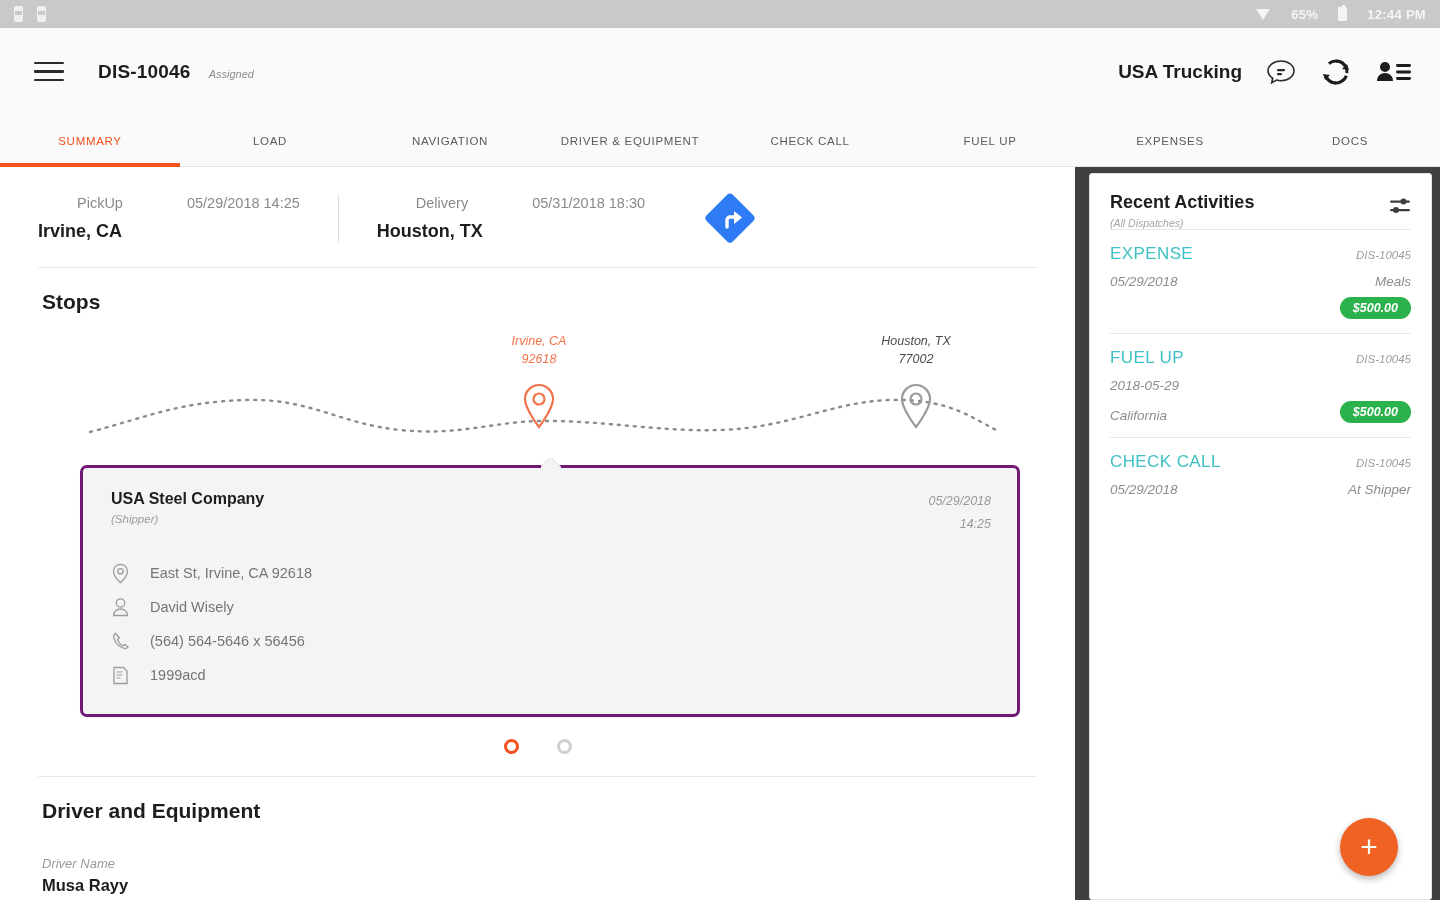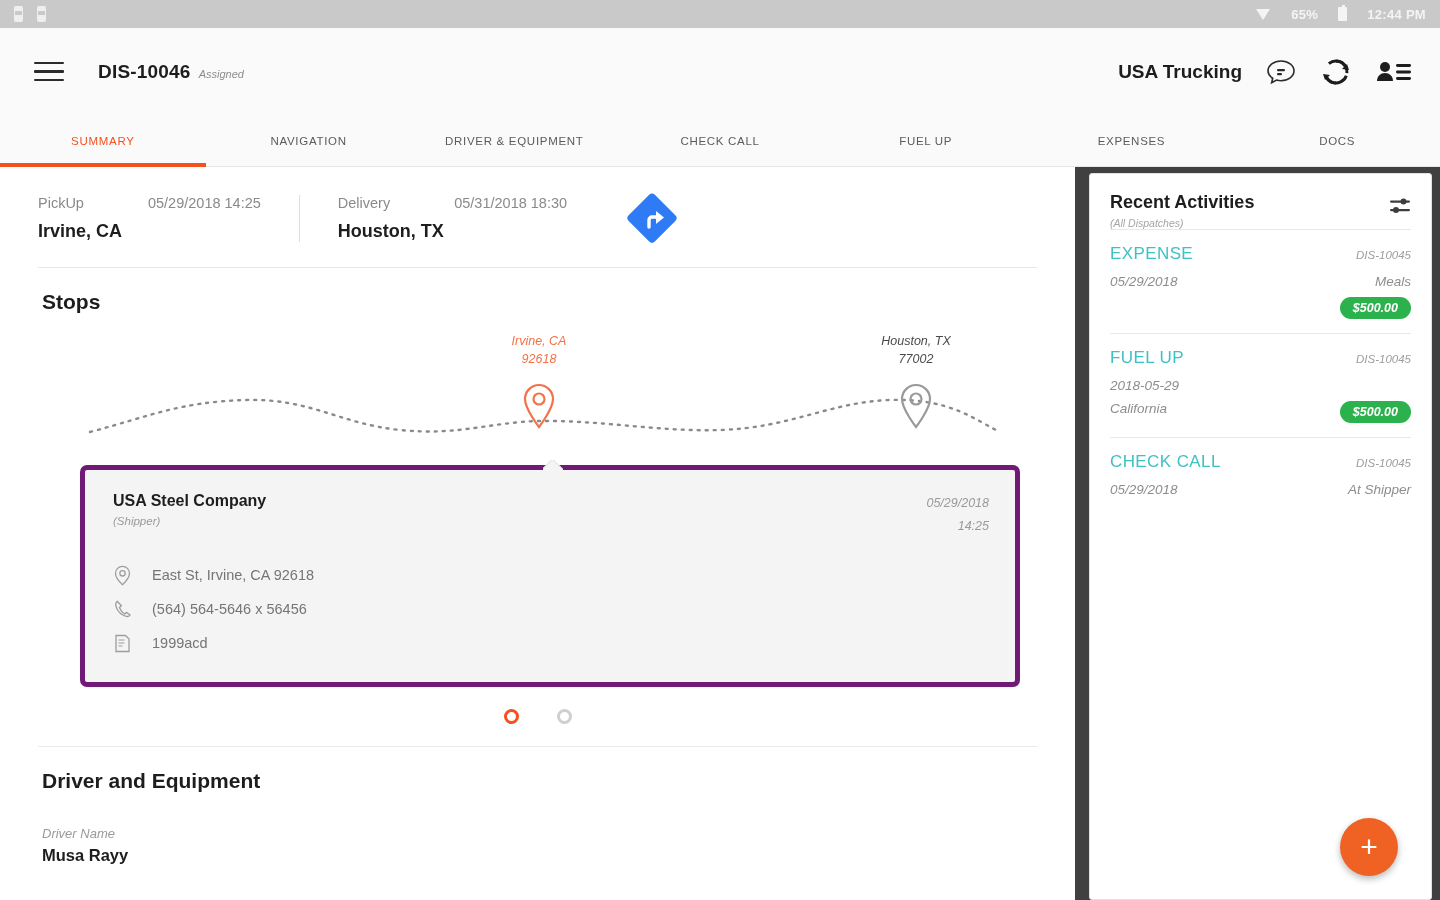--- a/index.html
+++ b/index.html
@@ -42,21 +42,21 @@
 
   
   .header {
     height: 87px; background: #fafafa; display: flex; align-items: center;
     padding: 0 28px 0 34px;
   }
   .hamburger { width: 30px; cursor: pointer; }
   .hamburger span {
     display: block; height: 2.5px; background: #2b2b2b; margin: 6px 0; border-radius: 1px;
   }
-  .title-wrap { margin-left: 34px; display: flex; align-items: baseline; gap: 8px; }
+  .title-wrap { margin-left: 34px; display: flex; align-items: baseline; gap: 18px; }
   .disp-id { font-size: 19px; font-weight: bold; color: #1d1d1d; letter-spacing: .2px; }
   .disp-status { font-size: 11px; font-style: italic; color: #8c8c8c; }
   .header-right { margin-left: auto; display: flex; align-items: center; gap: 24px; }
   .company { font-size: 19px; font-weight: bold; color: #1d1d1d; }
   .ico-btn { cursor: pointer; display: flex; align-items: center; justify-content: center; }
 
   
   .tabs {
     height: 52px; background: #fafafa; display: flex; align-items: stretch;
     border-bottom: 1px solid #e6e6e6; position: relative;
@@ -79,21 +79,21 @@
   }
   .sidebar {
     flex: 1; background: #404040; padding: 6px 8px 0 14px; position: relative;
   }
 
   
   .pd-row { display: flex; align-items: center; padding: 22px 0 20px 0; }
   .pd-block { padding: 0 38px; position: relative; }
   .pd-block.delivery { border-left: 1px solid #dedede; }
   .pd-top { display: flex; align-items: baseline; gap: 64px; }
-  .pd-label { font-size: 14.5px; color: #8a8a8a; }
+  .pd-label { font-size: 14.5px; color: #8a8a8a; margin-left: 39px; }
   .pd-date { font-size: 14.5px; color: #8a8a8a; }
   .pd-city { font-size: 18px; font-weight: bold; color: #1d1d1d; margin-top: 10px; }
   .nav-diamond { margin-left: 18px; position: relative; width: 58px; height: 58px; }
 
   .divider { height: 1px; background: #e8e8e8; margin: 0 38px; }
 
   .sec-title {
     font-size: 21px; font-weight: bold; color: #1d1d1d; padding: 22px 0 0 42px;
   }
 
@@ -103,21 +103,21 @@
   .stop-label {
     position: absolute; text-align: center; font-size: 12.5px; line-height: 1.45;
     font-style: italic;
   }
   .stop-label.pickup { color: #f4724a; left: 478px; top: 150px; width: 120px; }
   .stop-label.dropoff { color: #4a4a4a; left: 855px; top: 150px; width: 120px; }
 
   
   .stop-card-wrap { position: relative; margin: 0 60px 0 80px; }
   .stop-card {
-    background: #f4f4f4; border: 5px solid #701a75; border-radius: 7px;
+    background: #f4f4f4; border: 3px solid #701a75; border-radius: 7px;
     padding: 22px 26px 22px 28px; position: relative; width: 940px;
     box-shadow: 0 1px 2px rgba(0,0,0,.05);
   }
   .card-arrow {
     position: absolute; top: -10px; left: 458px; width: 20px; height: 11px; overflow: hidden;
   }
   .card-arrow::after {
     content: ""; position: absolute; left: 1px; top: 2px; width: 16px; height: 16px;
     background: #f4f4f4; border-left: 1px solid #e3e3e3; border-top: 1px solid #e3e3e3;
     transform: rotate(45deg); transform-origin: center;
@@ -157,21 +157,21 @@
   .ra-filter { margin-left: auto; cursor: pointer; padding-top: 4px; }
 
   .act { border-top: 1px solid #e8e8e8; padding: 14px 0 14px 0; }
   .act:first-of-type { margin-top: 16px; }
   .act-r1 { display: flex; align-items: baseline; }
   .act-type { font-size: 17px; color: #3fc0c4; letter-spacing: .4px; }
   .act-dis { margin-left: auto; font-size: 11.5px; color: #9d9d9d; font-style: italic; }
   .act-r2 { display: flex; align-items: baseline; margin-top: 10px; }
   .act-date { font-size: 13.5px; color: #8d8d8d; font-style: italic; }
   .act-meta { margin-left: auto; font-size: 13.5px; color: #8d8d8d; font-style: italic; }
-  .act-r3 { display: flex; align-items: flex-start; margin-top: 8px; min-height: 22px; }
+  .act-r3 { display: flex; align-items: flex-end; margin-top: 8px; min-height: 22px; }
   .act-loc { font-size: 13.5px; color: #8d8d8d; font-style: italic; }
   .badge {
     margin-left: auto; background: #2bb24c; color: #ffffff; font-size: 12.5px;
     font-weight: bold; border-radius: 11px; padding: 4px 13px; font-style: italic;
   }
 
   
   .fab {
     position: absolute; right: 33px; bottom: 23px; width: 58px; height: 58px;
     border-radius: 50%; background: #ef6223; color: #ffffff;
@@ -236,20 +236,21 @@
           <rect x="20" y="5" width="15" height="3" rx="1.4" fill="#1d1d1d"></rect>
           <rect x="20" y="11.5" width="15" height="3" rx="1.4" fill="#1d1d1d"></rect>
           <rect x="20" y="18" width="15" height="3" rx="1.4" fill="#1d1d1d"></rect>
         </svg>
       </span>
     </div>
   </div>
 
   <div class="tabs">
     <div class="tab active">SUMMARY</div>
+    <div class="tab">LOAD</div>
     <div class="tab">NAVIGATION</div>
     <div class="tab">DRIVER &amp; EQUIPMENT</div>
     <div class="tab">CHECK CALL</div>
     <div class="tab">FUEL UP</div>
     <div class="tab">EXPENSES</div>
     <div class="tab">DOCS</div>
   </div>
 
   <div class="body">
 
@@ -329,20 +330,29 @@
             <div class="card-row">
               <span class="card-ico">
                 <svg width="17" height="21" viewBox="0 0 17 21">
                   <path d="M8.5 1.3 C4.6 1.3 1.5 4.4 1.5 8.3 c0 5 7 11.4 7 11.4 s7-6.4 7-11.4 C15.5 4.4 12.4 1.3 8.5 1.3z" fill="none" stroke="#9d9d9d" stroke-width="1.3"></path>
                   <circle cx="8.5" cy="8.3" r="2.7" fill="none" stroke="#9d9d9d" stroke-width="1.3"></circle>
                 </svg>
               </span>
               <span class="txt">East St, Irvine, CA 92618</span>
             </div>
 
+            <div class="card-row">
+              <span class="card-ico">
+                <svg width="17" height="20" viewBox="0 0 17 20">
+                  <circle cx="8.5" cy="6" r="4.2" fill="none" stroke="#9d9d9d" stroke-width="1.3"></circle>
+                  <path d="M1.6 18.5 c0-4 3.1-6.5 6.9-6.5 s6.9 2.5 6.9 6.5z" fill="none" stroke="#9d9d9d" stroke-width="1.3"></path>
+                </svg>
+              </span>
+              <span class="txt">David Wisely</span>
+            </div>
 
             <div class="card-row">
               <span class="card-ico">
                 <svg width="17" height="20" viewBox="0 0 17 20">
                   <path d="M3.2 2.2 c-1.6 1.4-1.9 4 -.5 7 1.6 3.5 5 6.6 8.4 7.8 2.6.9 4.3.3 5-1
                            l-3.3-2.6-2.2 1.6 C8.9 14 6.4 11.2 5.4 8.6 l2-1.8z" fill="none" stroke="#9d9d9d" stroke-width="1.3" stroke-linejoin="round"></path>
                 </svg>
               </span>
               <span class="txt">(564) 564-5646 x 56456</span>
             </div>

